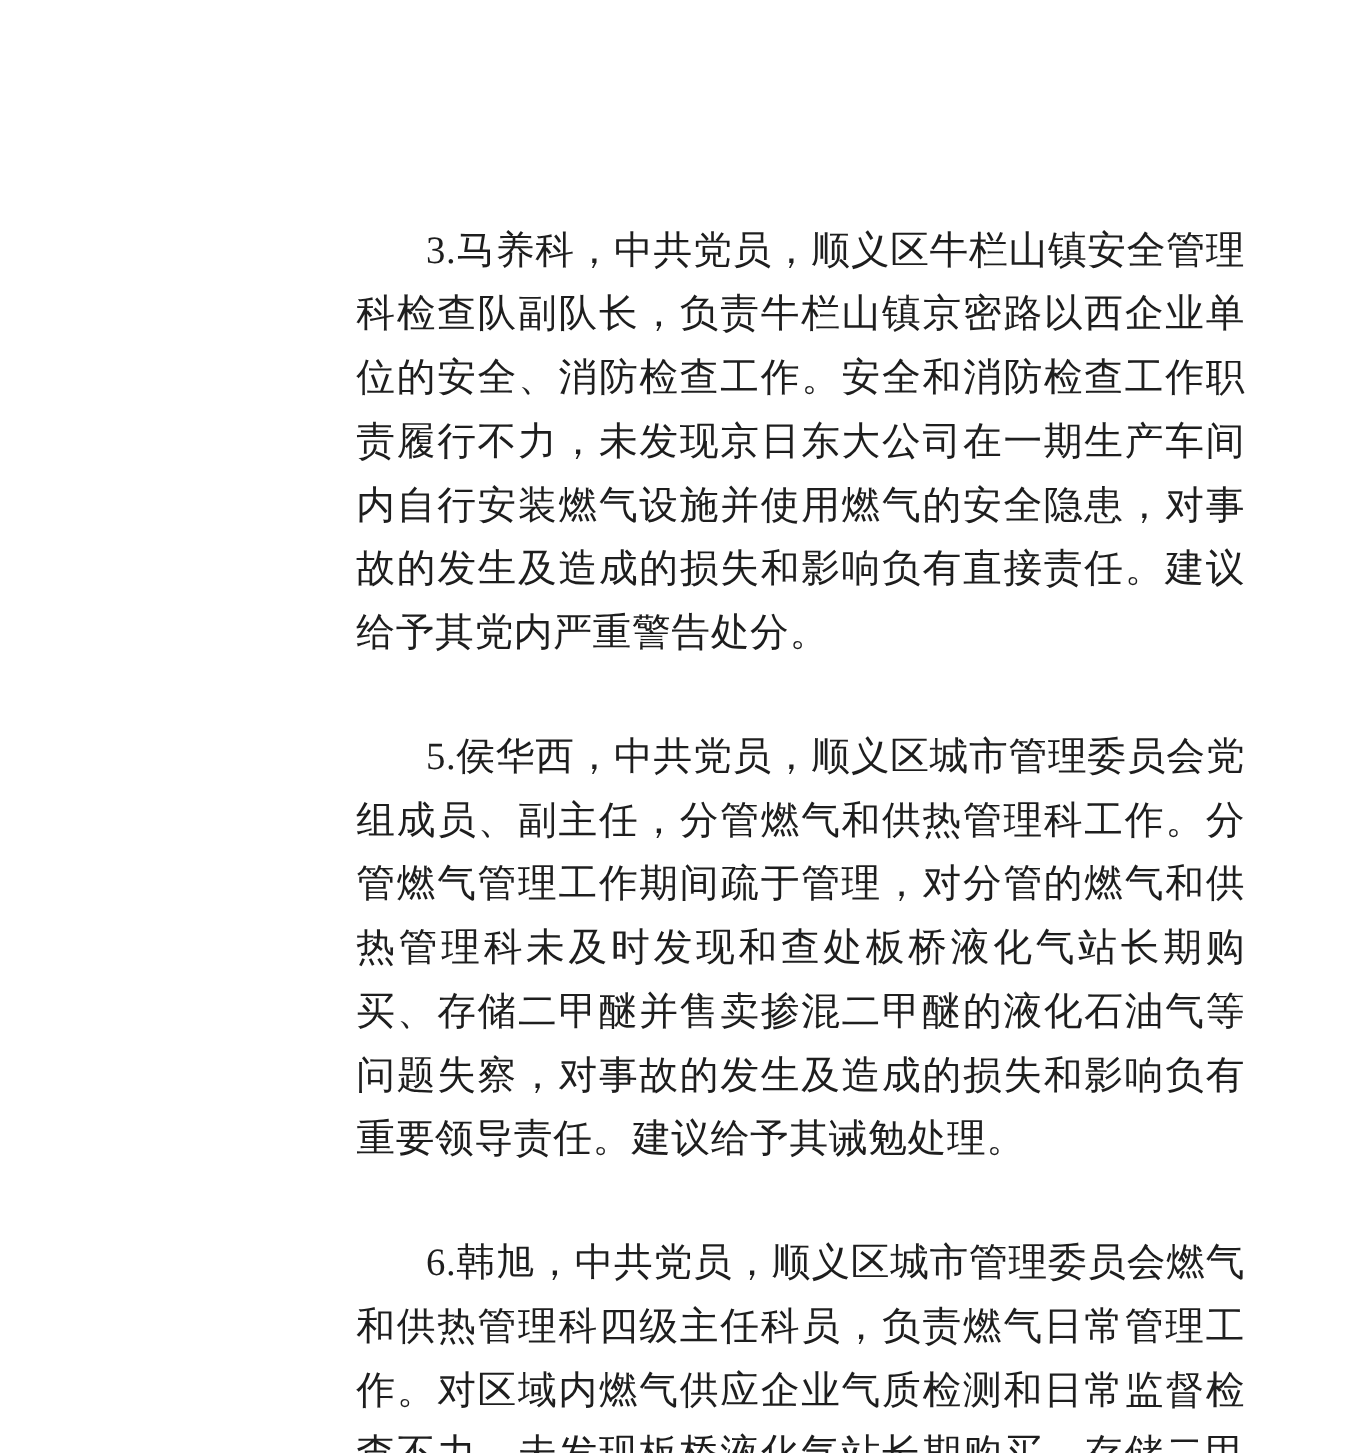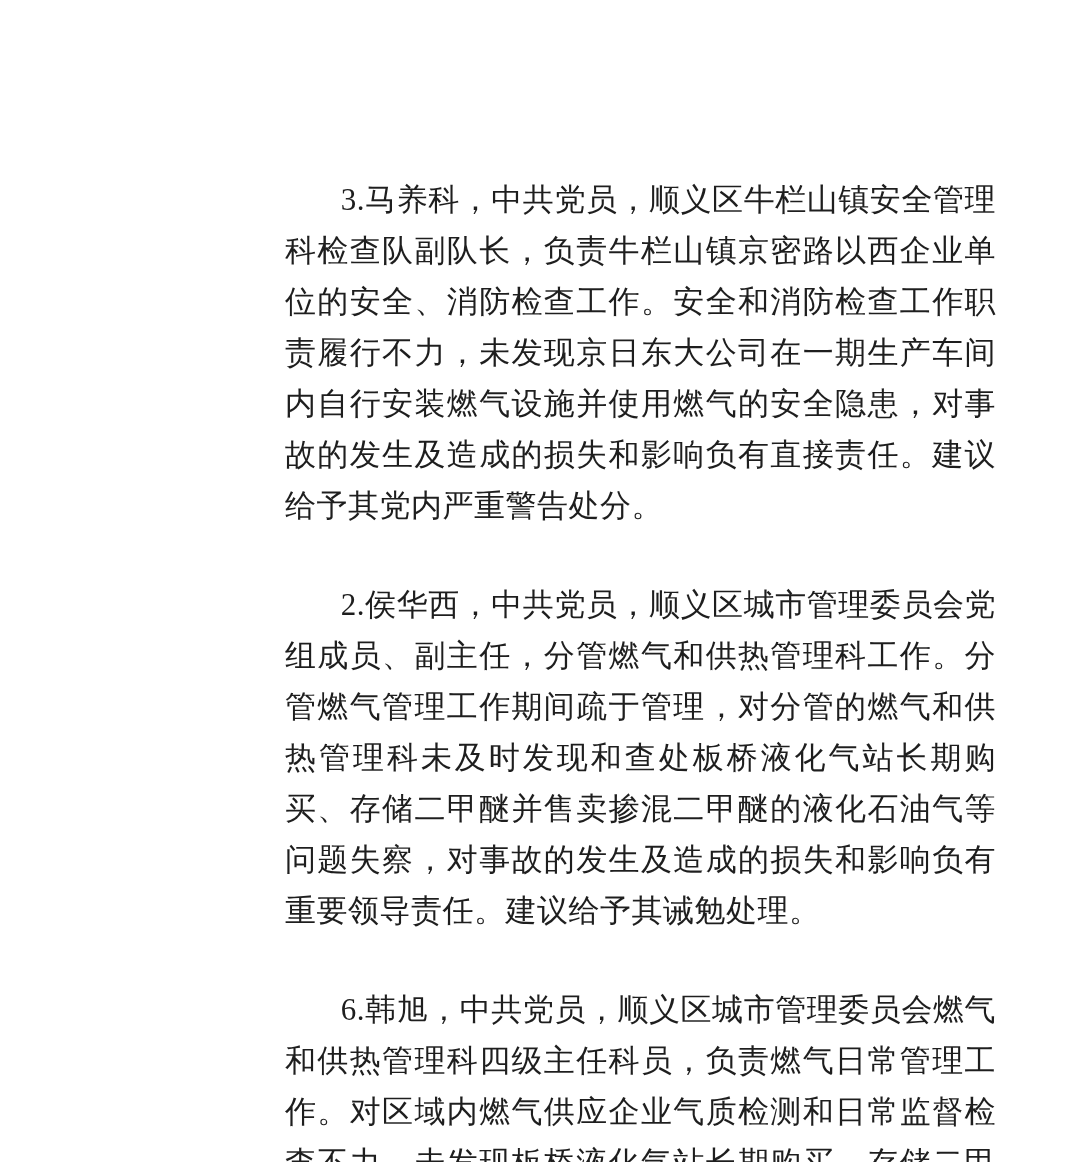--- a/index.html
+++ b/index.html
@@ -34,16 +34,16 @@
     letter-spacing: 0.5px;
     word-break: break-all;
   }
 </style>
 </head>
 <body>
 
 <div class="page">
   <div class="doc-body">
     <p>3.马养科，中共党员，顺义区牛栏山镇安全管理科检查队副队长，负责牛栏山镇京密路以西企业单位的安全、消防检查工作。安全和消防检查工作职责履行不力，未发现京日东大公司在一期生产车间内自行安装燃气设施并使用燃气的安全隐患，对事故的发生及造成的损失和影响负有直接责任。建议给予其党内严重警告处分。</p>
-    <p>2.侯华西，中共党员，顺义区城市管理委员会党组成员、副主任，分管燃气和供热管理科工作。分管燃气管理工作期间疏于管理，对分管的燃气和供热管理科未及时发现和查处板桥液化气站长期购买、存储二甲醚并售卖掺混二甲醚的液化石油气等问题失察，对事故的发生及造成的损失和影响负有重要领导责任。建议给予其诫勉处理。</p>
+    <p>5.侯华西，中共党员，顺义区城市管理委员会党组成员、副主任，分管燃气和供热管理科工作。分管燃气管理工作期间疏于管理，对分管的燃气和供热管理科未及时发现和查处板桥液化气站长期购买、存储二甲醚并售卖掺混二甲醚的液化石油气等问题失察，对事故的发生及造成的损失和影响负有重要领导责任。建议给予其诫勉处理。</p>
     <p>6.韩旭，中共党员，顺义区城市管理委员会燃气和供热管理科四级主任科员，负责燃气日常管理工作。对区域内燃气供应企业气质检测和日常监督检查不力，未发现板桥液化气站长期购买、存储二甲醚的问题，未发现板桥液化气站将二甲醚充装到专用液化石油气瓶内，并供应给京日东大公司的行为，对事故的发生及造成的损失和影响负有直接责任。建议给予其记过处分。</p>
   </div>
 </div>
 
 </body></html>

